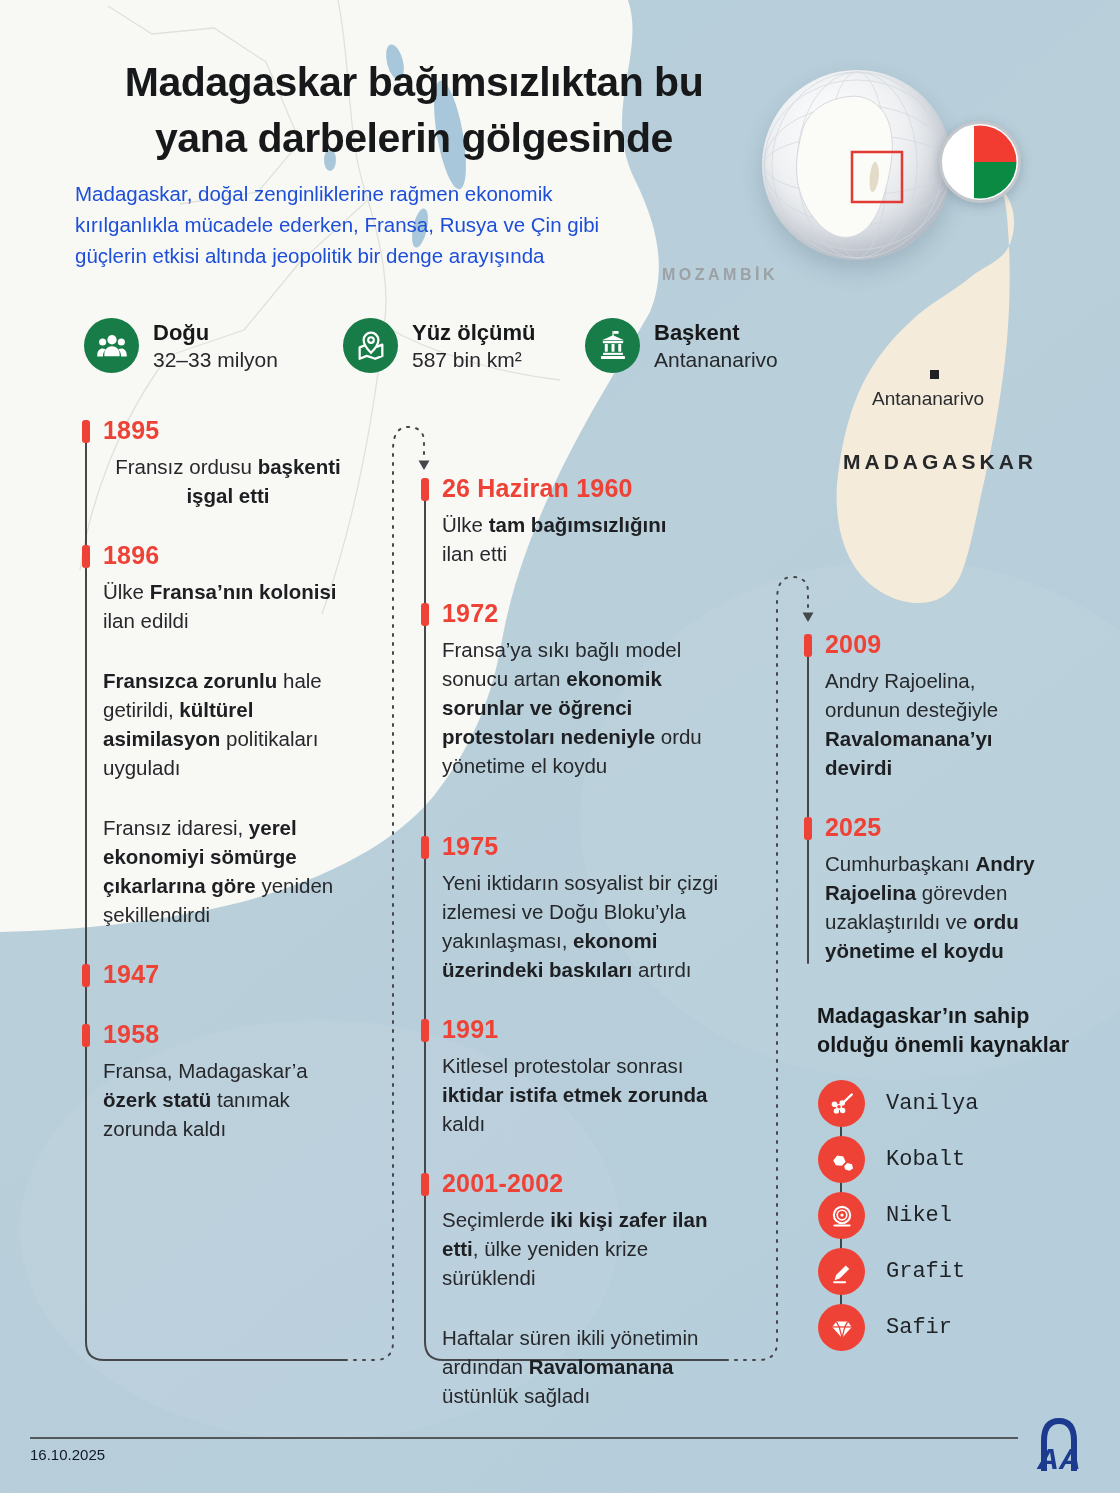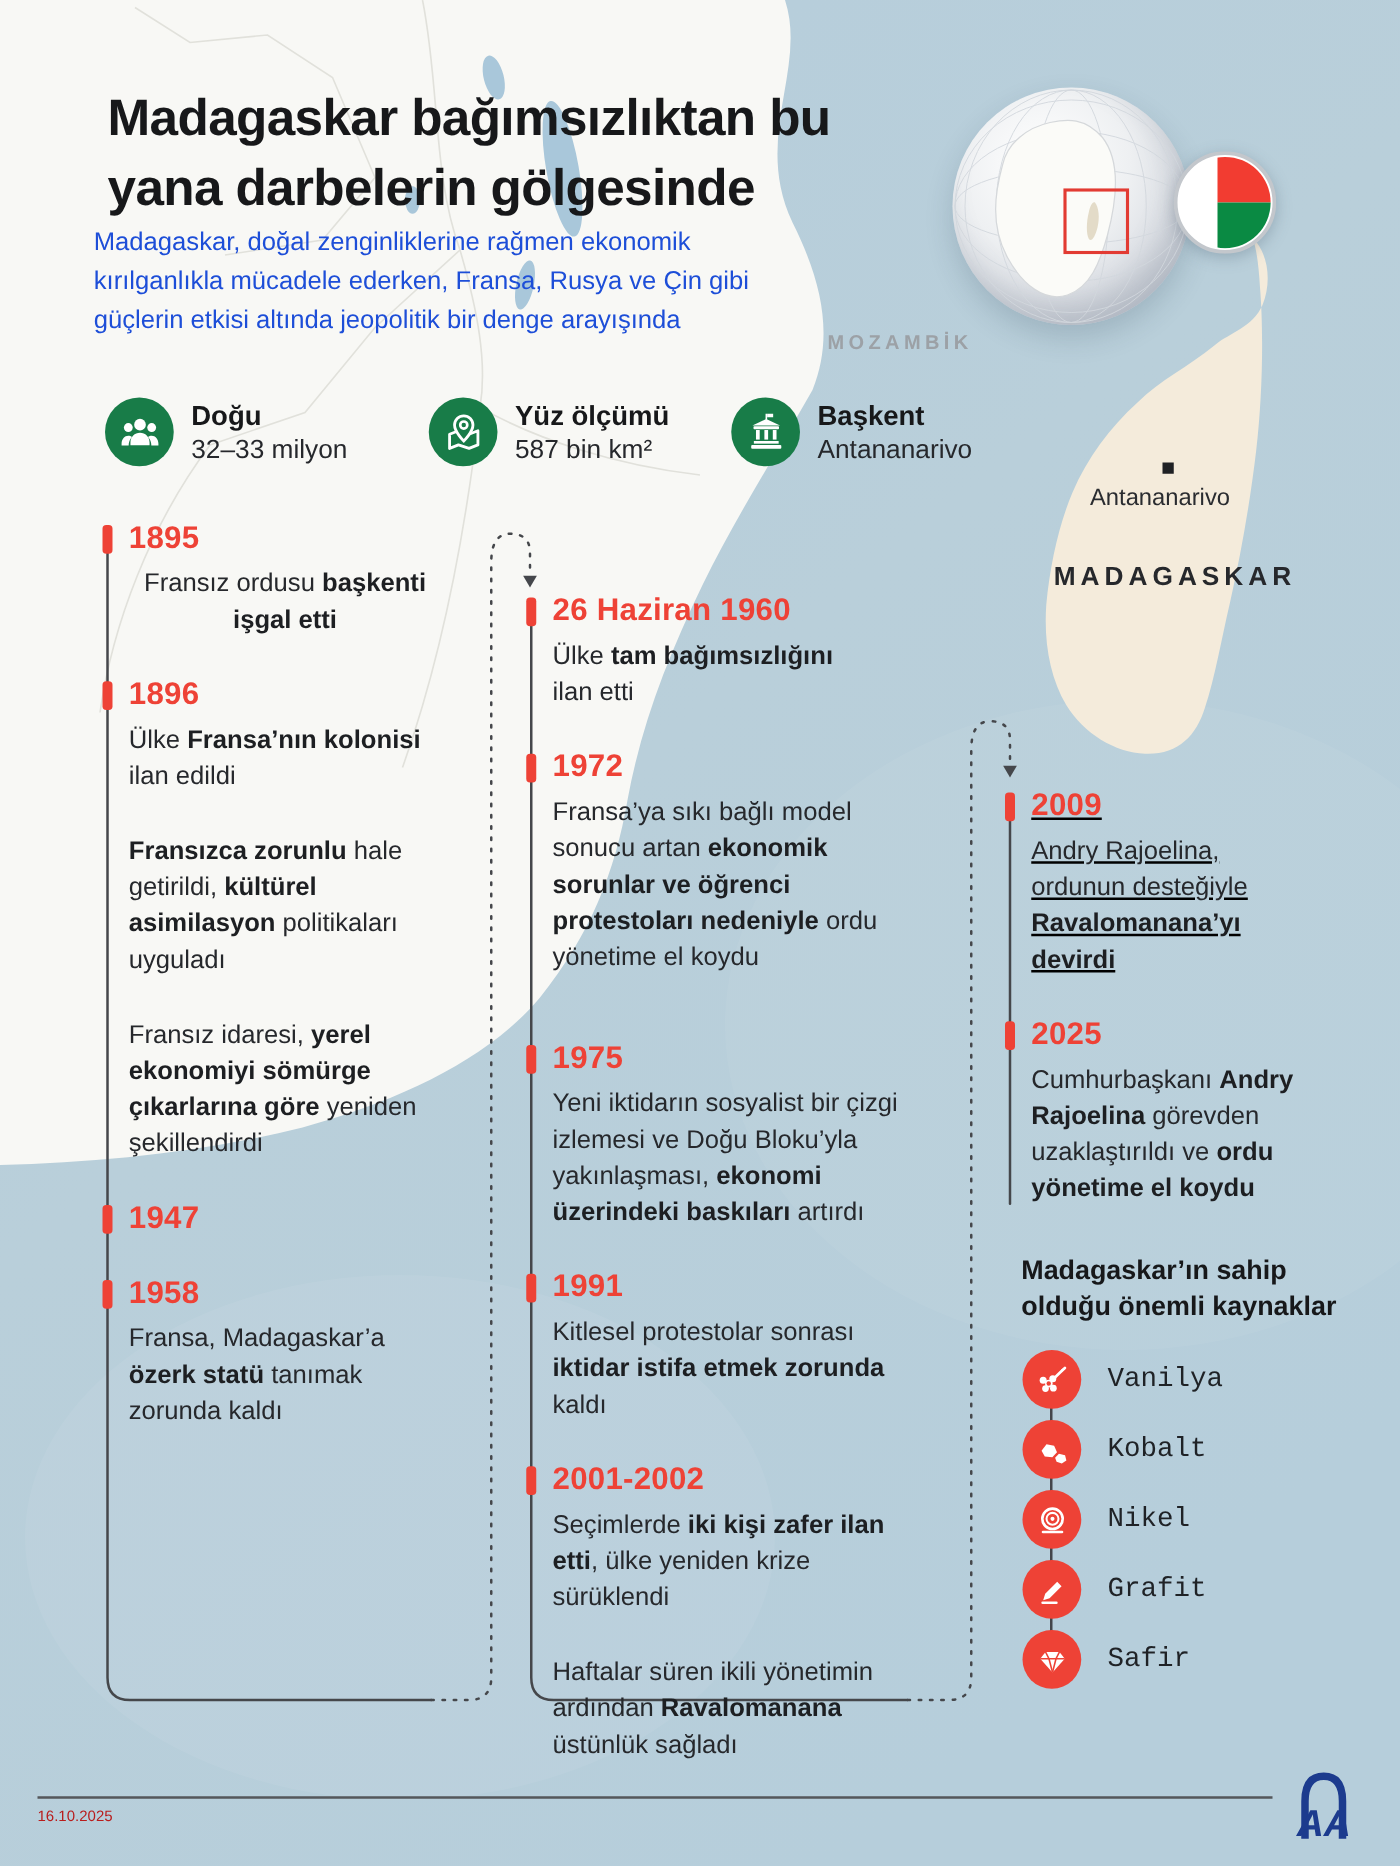--- a/index.html
+++ b/index.html
@@ -47,21 +47,21 @@
                color:#17181a;white-space:pre-line;}
   .res-line{left:840px;top:1102px;width:2px;height:228px;background:#43454a;}
   .res-list{left:818px;top:1080px;}
   .res-item{display:flex;align-items:center;gap:21px;height:47px;margin-bottom:9px;font-family:Liberation Mono, monospace;}
   .res-circle{width:47px;height:47px;border-radius:50%;background:#ee4236;display:flex;
               align-items:center;justify-content:center;flex:0 0 auto;position:relative;z-index:2;}
   .res-label{font-size:22px;color:#1f2226;font-weight:500;}
 
   
   .footer-line{left:30px;top:1437px;width:988px;height:1.5px;background:#54575b;}
-  .footer-date{left:30px;top:1446px;font-size:12px;color:#b91c1c;}
+  .footer-date{left:30px;top:1446px;font-size:15px;color:#0f172a;}
   .aa-logo{left:1035px;top:1413px;}
 </style>
 </head>
 <body>
 
 <div class="page">
 
   <svg class="abs" width="1120" height="1493" viewBox="0 0 1120 1493" style="left:0;top:0;">
     <defs>
       <linearGradient id="sea" x1="0" y1="0" x2="0.6" y2="1">
@@ -151,21 +151,21 @@
       <rect x="35" y="4" width="43" height="37" fill="#f23c31"></rect>
       <rect x="35" y="41" width="43" height="37" fill="#0a8a43"></rect>
     </g>
   </svg>
 
   <div class="abs lbl-mozambik">MOZAMBİK</div>
   <div class="abs capital-dot"></div>
   <div class="abs lbl-capital">Antananarivo</div>
   <div class="abs lbl-country">MADAGASKAR</div>
 
-  <h1 class="abs title" style="margin:12px;">Madagaskar bağımsızlıktan bu
+  <h1 class="abs title" style="margin:0;text-align:center;">Madagaskar bağımsızlıktan bu
 yana darbelerin gölgesinde</h1>
   <p class="abs subtitle" style="margin:0;">Madagaskar, doğal zenginliklerine rağmen ekonomik
 kırılganlıkla mücadele ederken, Fransa, Rusya ve Çin gibi
 güçlerin etkisi altında jeopolitik bir denge arayışında</p>
 
   <div class="abs stat" style="left:84px;top:318px;">
     <div class="stat-circle">
       <svg width="34" height="34" viewBox="0 0 24 24" fill="#ffffff">
         <circle cx="12" cy="7.6" r="3.3"></circle>
         <path d="M6.6,17.8 c0,-3.4 2.4,-5.6 5.4,-5.6 s5.4,2.2 5.4,5.6 v1.4 h-10.8 z"></path>
@@ -268,21 +268,21 @@
       <span class="tl-marker"></span>
       <div class="tl-date">2001-2002</div>
       <p class="tl-text" style="width:272px;"><span>Seçimlerde </span><span class="b">iki kişi zafer ilan etti</span><span>, ülke yeniden krize sürüklendi</span></p>
     </div>
     <div class="tl-entry noDate">
       <p class="tl-text" style="width:270px;"><span>Haftalar süren ikili yönetimin ardından </span><span class="b">Ravalomanana</span><span> üstünlük sağladı</span></p>
     </div>
   </div>
 
   <div class="tl-col" style="left:797px;top:630px;width:260px;">
-    <div class="tl-entry" style="text-decoration:underline;">
+    <div class="tl-entry" style="">
       <span class="tl-marker"></span>
       <div class="tl-date">2009</div>
       <p class="tl-text" style="width:212px;"><span>Andry Rajoelina, ordunun desteğiyle </span><span class="b">Ravalomanana’yı devirdi</span></p>
     </div>
     <div class="tl-entry">
       <span class="tl-marker"></span>
       <div class="tl-date">2025</div>
       <p class="tl-text" style="width:225px;"><span>Cumhurbaşkanı </span><span class="b">Andry Rajoelina</span><span> görevden uzaklaştırıldı ve </span><span class="b">ordu yönetime el koydu</span></p>
     </div>
   </div>

